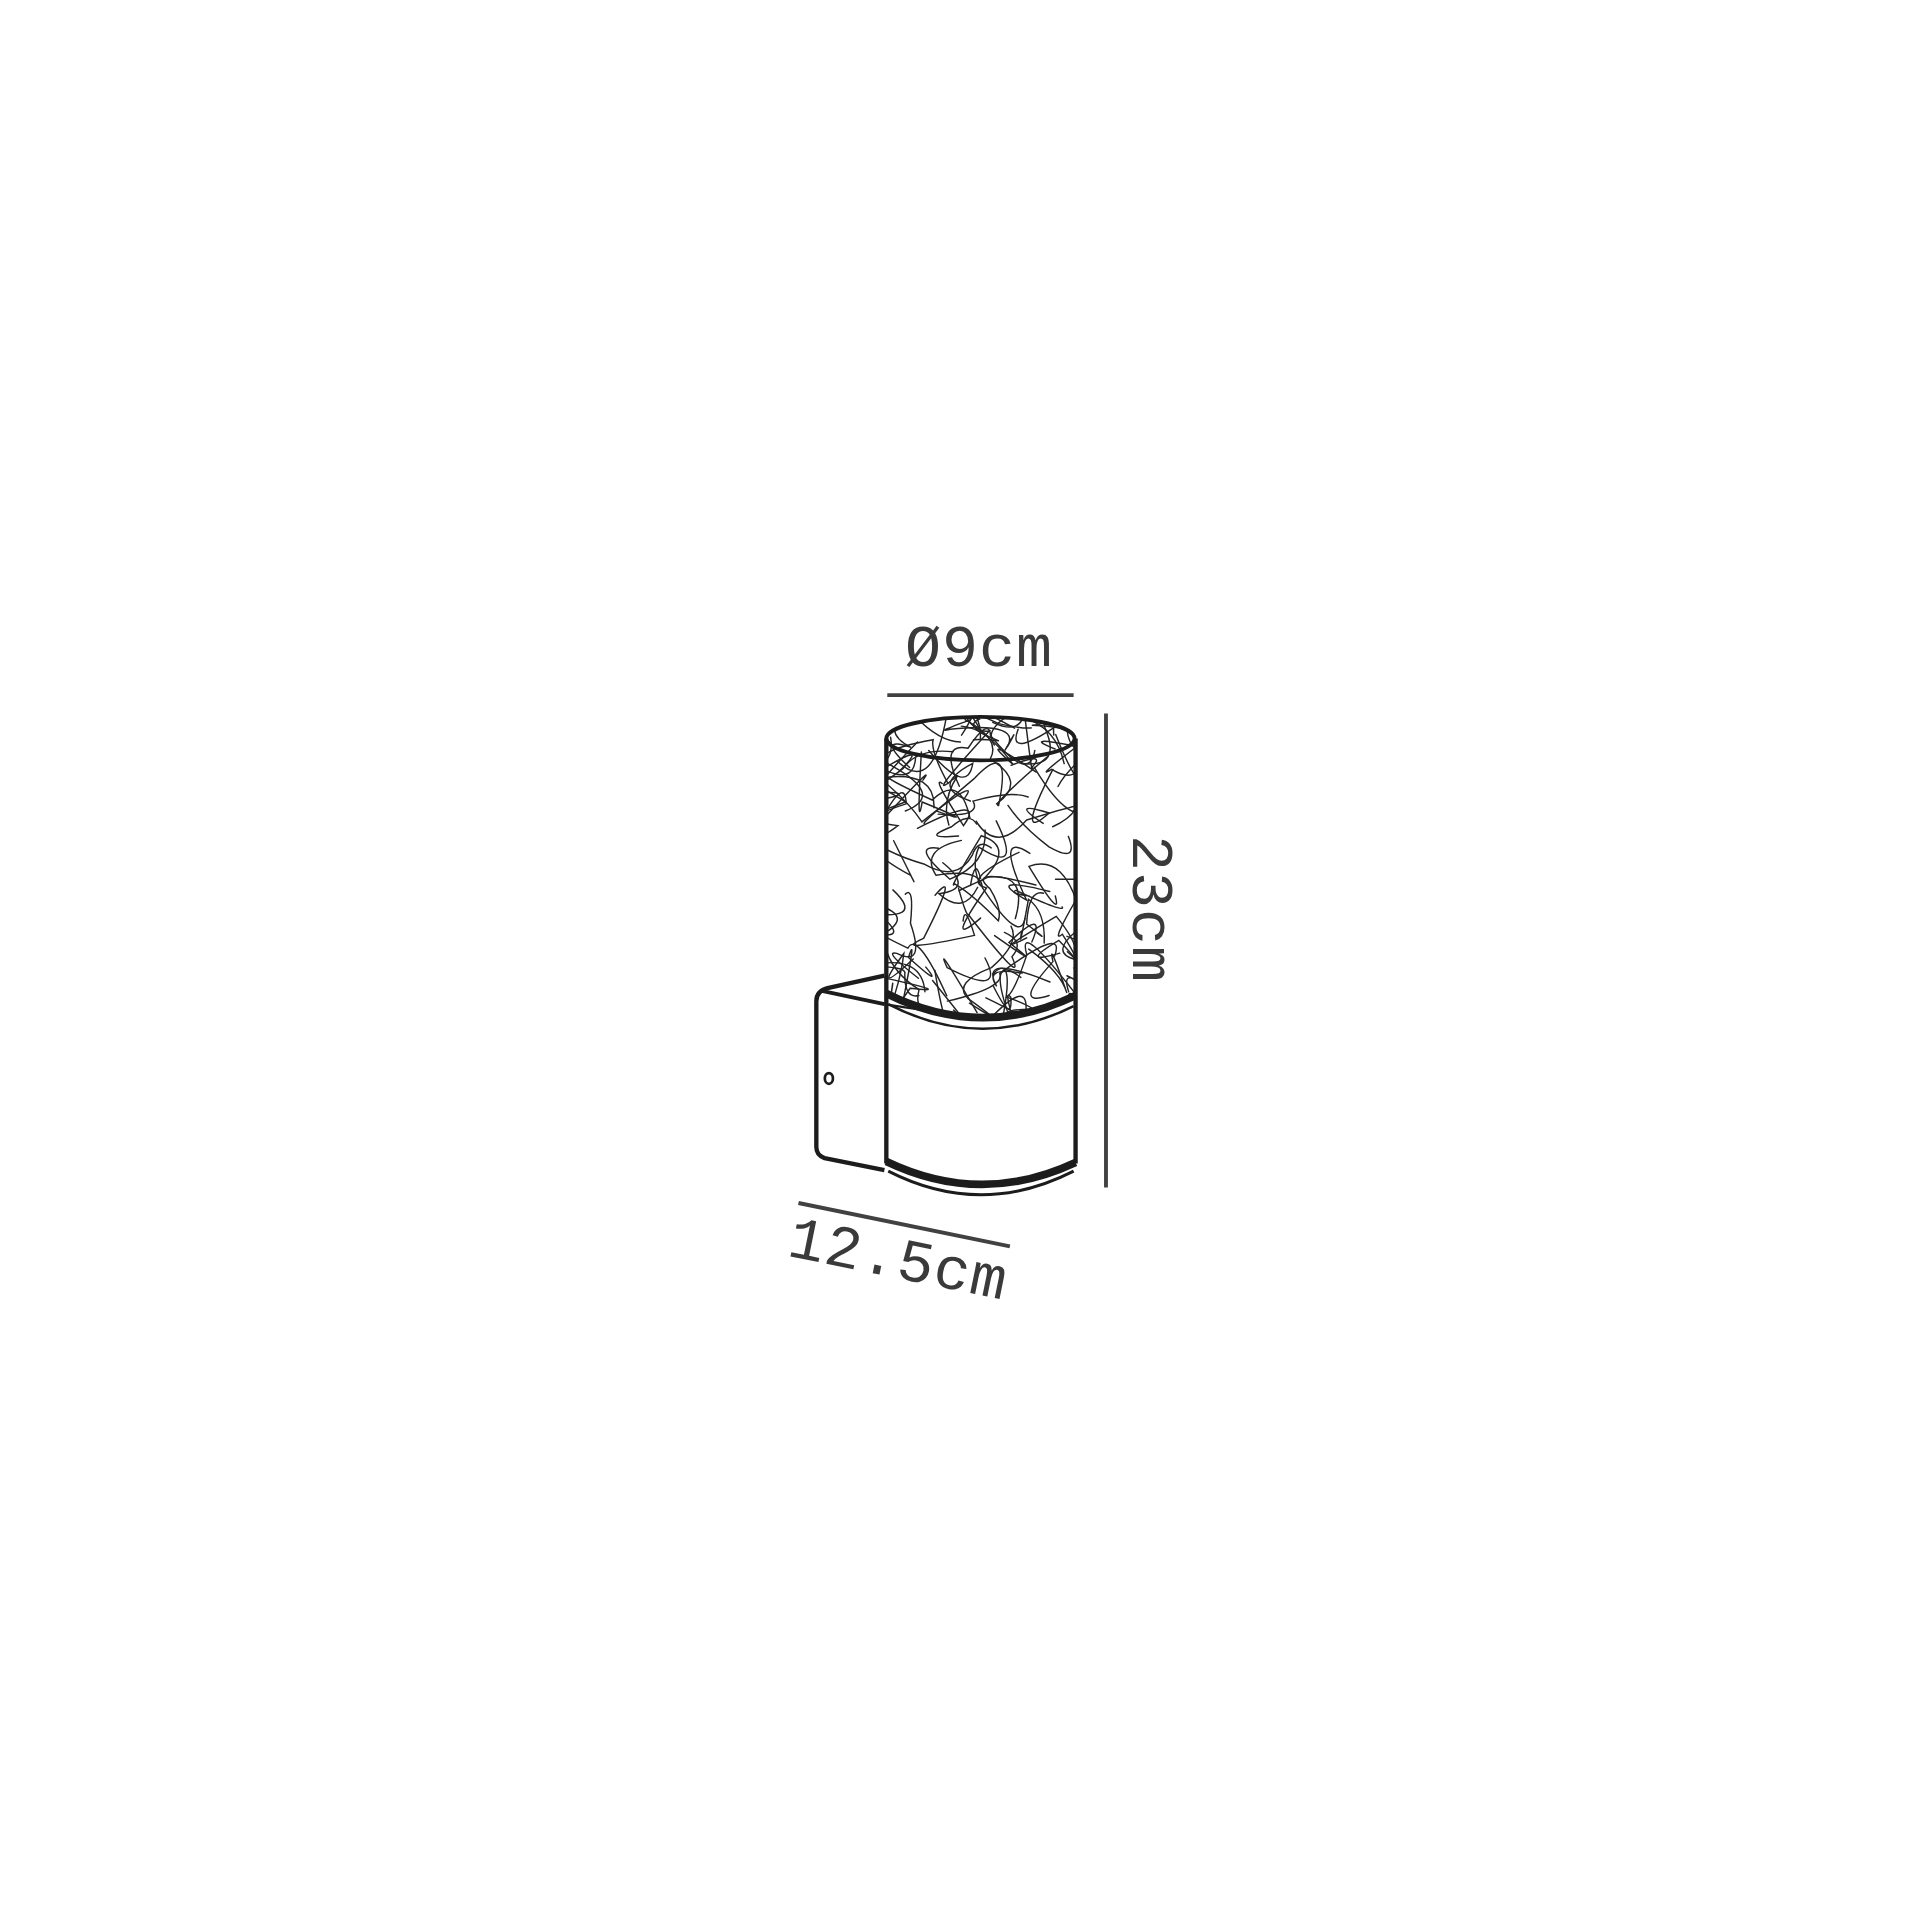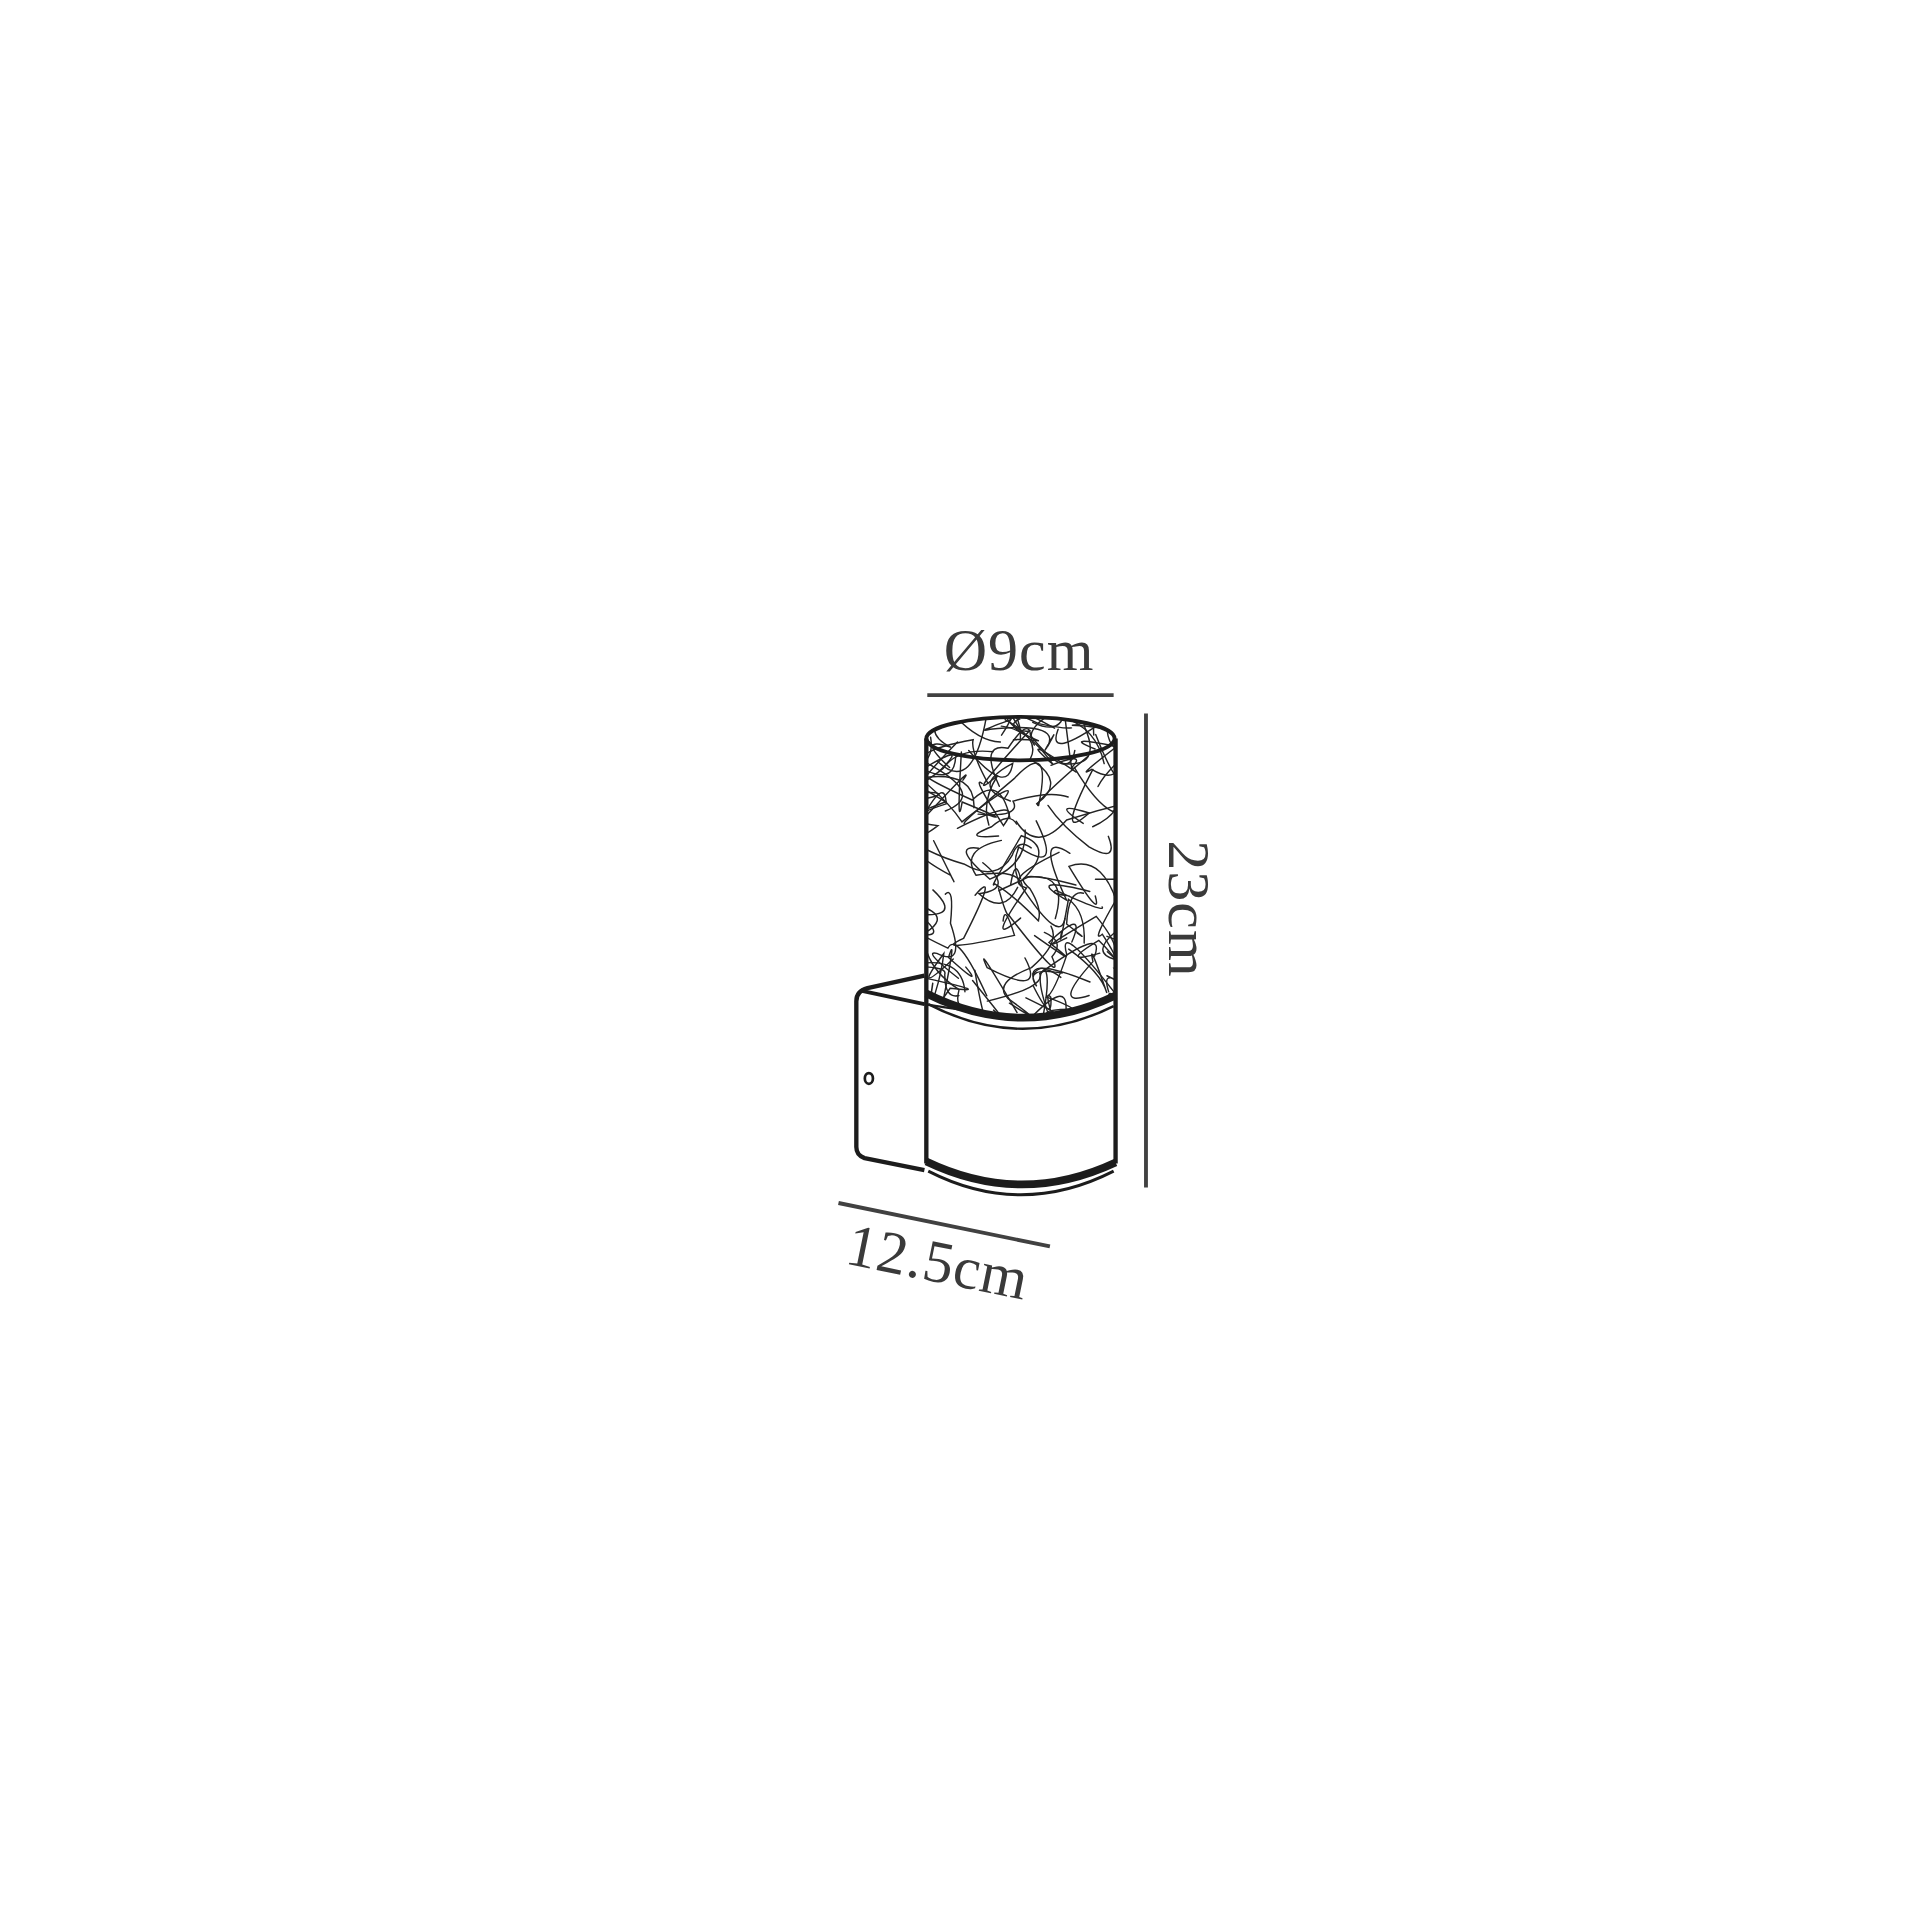--- a/index.html
+++ b/index.html
@@ -6,22 +6,21 @@
     margin: 0;
     padding: 0;
     background: #ffffff;
   }
   .canvas {
     position: relative;
     width: 1766px;
     height: 1931px;
     background: #ffffff;
     overflow: hidden;
-    font-family: Liberation Serif, serif;
-    margin-left: 40px;
+    font-family: Liberation Mono, monospace;
   }
   .drawing-svg {
     position: absolute;
     left: 0;
     top: 0;
   }
   .dim-label {
     position: absolute;
     color: #3a3a3a;
     font-size: 60px;

